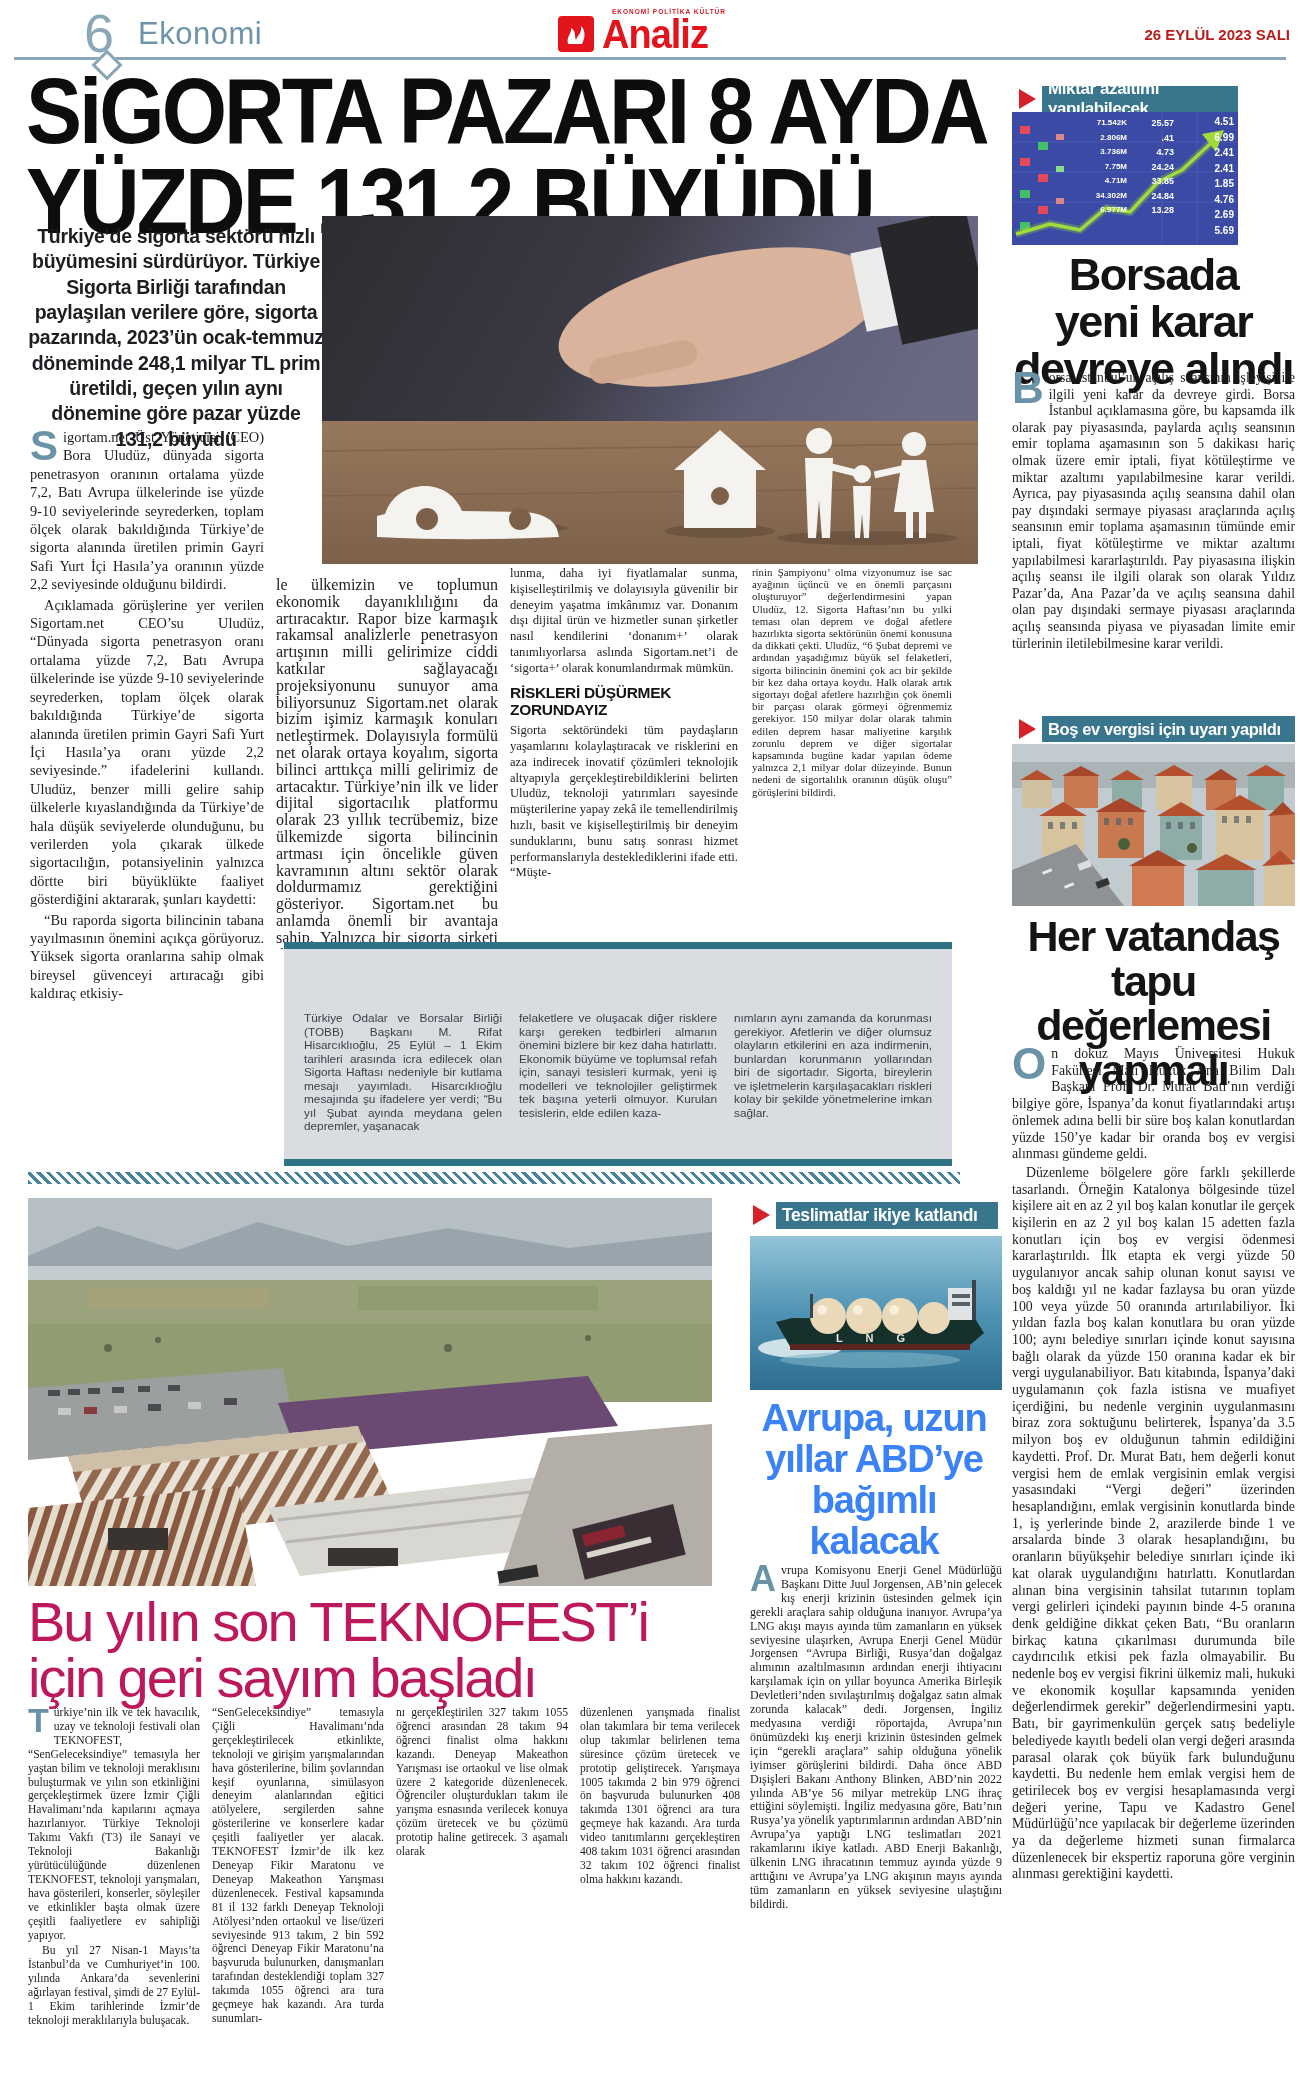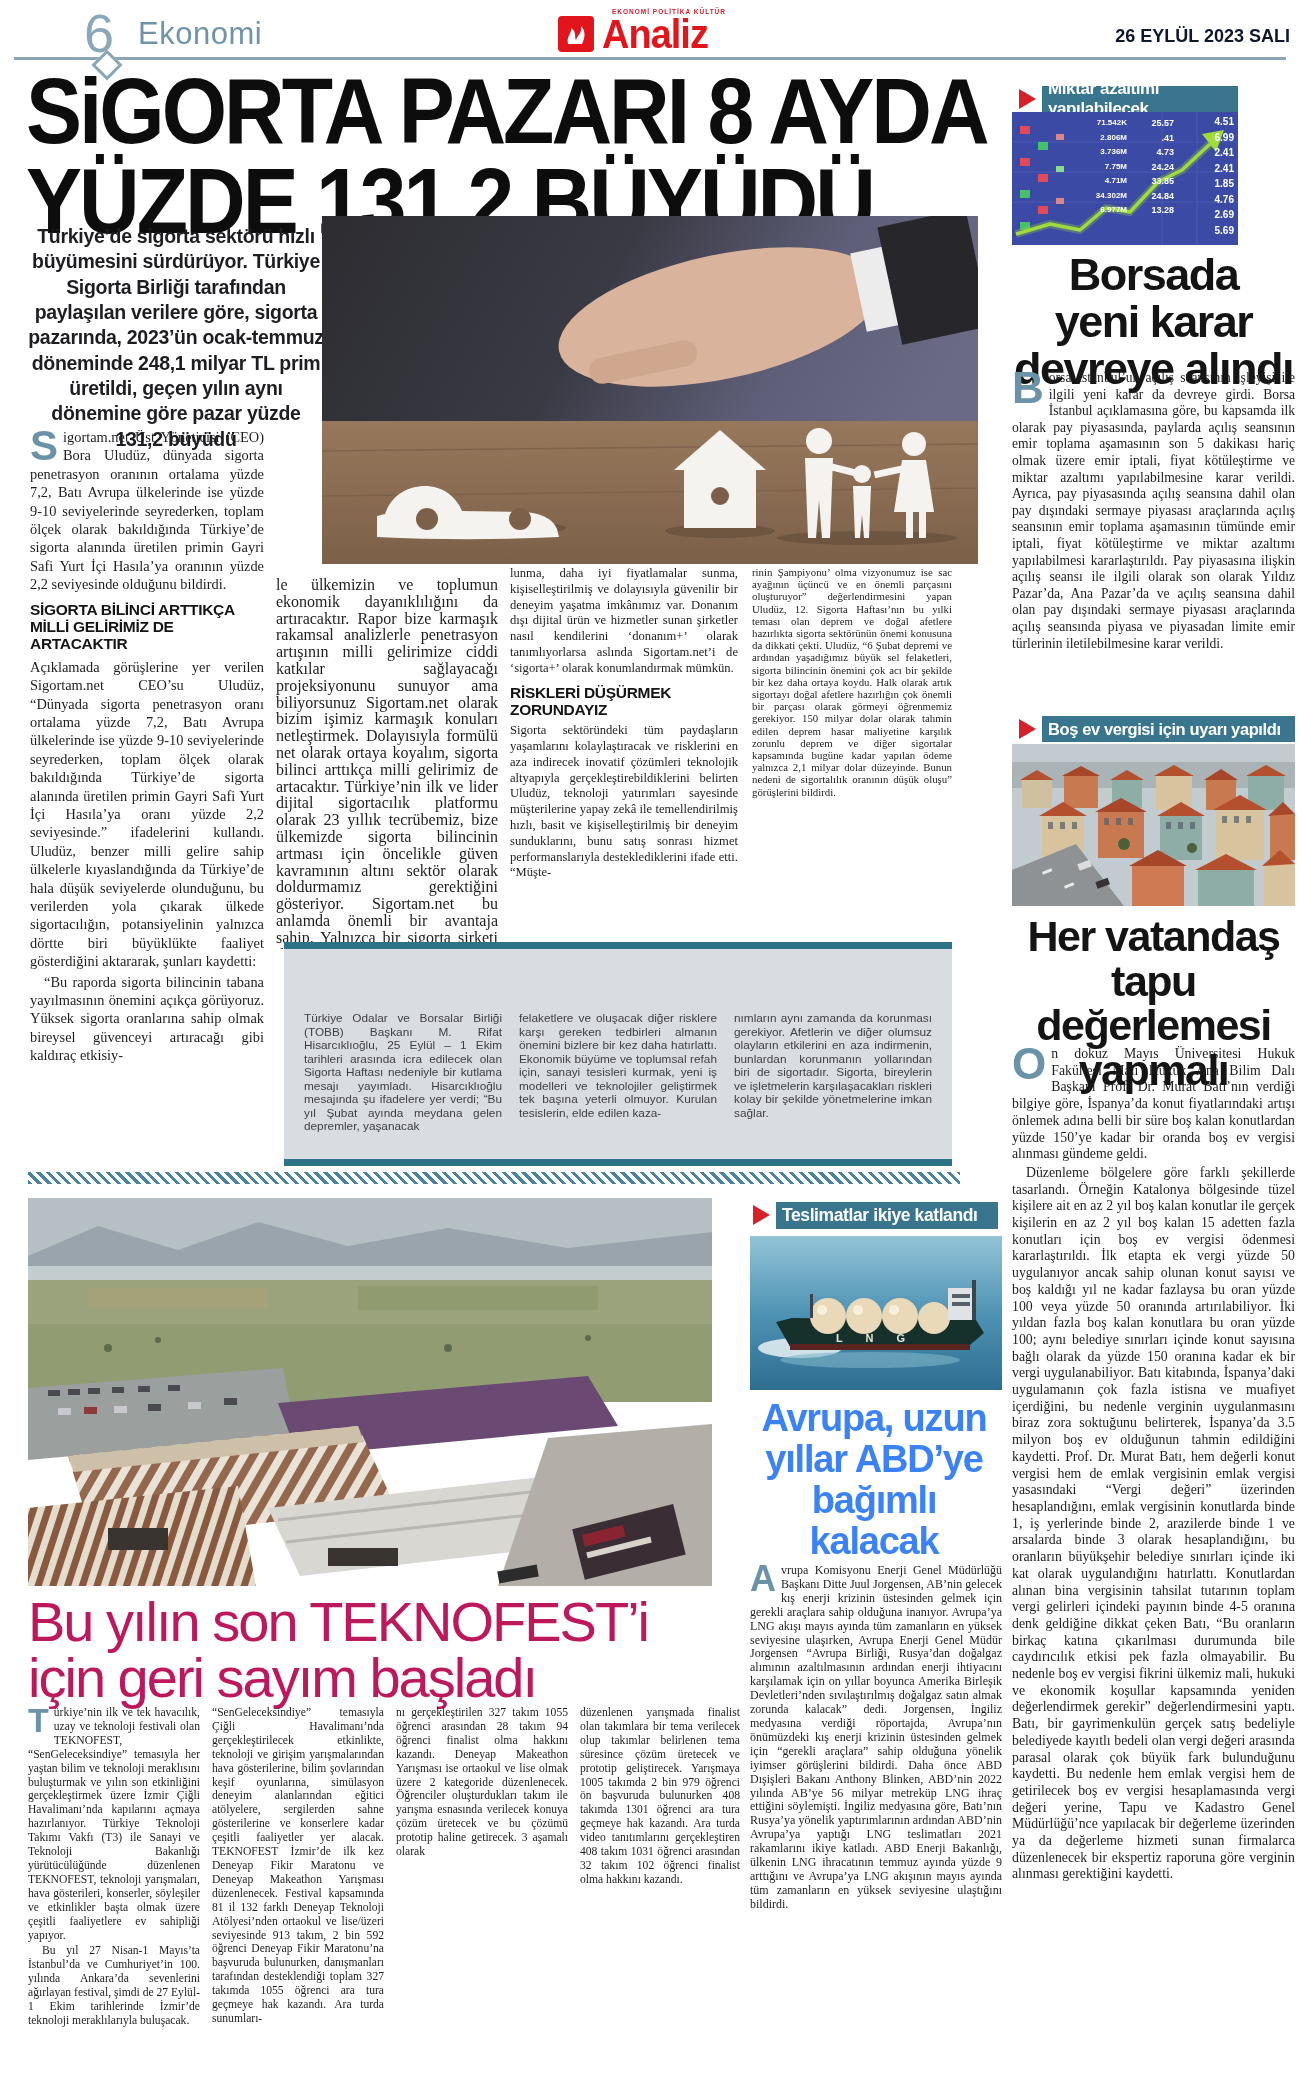--- a/index.html
+++ b/index.html
@@ -10,21 +10,21 @@
   .pre{white-space:pre-line;}
   
   .page-num{left:84px;top:2px;font-size:54px;color:#8aa7b8;font-weight:normal;}
   .section-name{left:138px;top:16px;font-size:31px;color:#6f94a8;letter-spacing:0.5px;}
   .header-rule{left:14px;top:57px;width:1272px;height:3px;background:#8aa6b6;}
   .header-notch{left:96px;top:54px;width:16px;height:16px;background:#fff;border:3px solid #8aa6b6;transform:rotate(45deg);}
   .masthead{left:558px;top:10px;width:200px;height:46px;}
   .masthead-tagline{left:604px;top:8px;width:130px;font-size:6.5px;color:#d6202a;font-weight:bold;letter-spacing:1px;text-align:center;}
   .masthead-text{left:602px;top:12px;font-size:38px;font-weight:bold;color:#e2151c;letter-spacing:-1px;transform:scaleY(1.05);transform-origin:top left;}
   .masthead-flag{left:560px;top:16px;width:36px;height:36px;}
-  .press-date{left:1060px;top:26px;width:230px;text-align:right;font-size:18px;font-weight:bold;color:#0f172a;}
+  .press-date{left:1060px;top:26px;width:230px;text-align:right;font-size:15px;font-weight:bold;color:#b91c1c;}
   
   .headline-1{left:26px;top:66px;width:960px;font-size:84px;font-weight:bold;color:#0d0d0d;
               letter-spacing:-3px;line-height:0.98;transform:scaleY(1.1);transform-origin:top left;white-space:nowrap;}
   .headline-2{left:26px;top:156px;width:960px;font-size:84px;font-weight:bold;color:#0d0d0d;
               letter-spacing:-3px;line-height:0.98;transform:scaleY(1.1);transform-origin:top left;white-space:nowrap;}
   .lead{left:26px;top:224px;width:300px;height:198px;font-size:19.5px;line-height:1.3;font-weight:bold;
         color:#1e1e22;text-align:center;letter-spacing:-0.3px;}
   .main-photo{left:322px;top:216px;width:656px;height:348px;}
   .mcol{overflow:hidden;}
   .mcol1{left:30px;top:428px;width:234px;height:738px;font-size:14.4px;line-height:18.4px;}
@@ -153,21 +153,20 @@
       <path d="M580 244 h24 l8 52 h-40 z M584 296 h7 v26 h-7 z M597 296 h7 v26 h-7 z"></path>
       <circle cx="540" cy="258" r="9"></circle>
       <path d="M531 270 h18 l-2 52 h-5 l-2 -24 l-2 24 h-5 z"></path>
       <rect x="505" y="250" width="30" height="7" transform="rotate(14 520 253)"></rect>
       <rect x="552" y="252" width="32" height="7" transform="rotate(-12 568 255)"></rect>
     </g>
   </svg>
 
   <div class="abs serif mcol mcol1">
     <p class="para"><span class="dropcap">S</span><span>igortam.net Üst Yöneticisi (CEO) Bora Uludüz, dünyada sigorta penetrasyon oranının ortalama yüzde 7,2, Batı Avrupa ülkelerinde ise yüzde 9-10 seviyelerinde seyrederken, toplam ölçek olarak bakıldığında Türkiye’de sigorta alanında üretilen primin Gayri Safi Yurt İçi Hasıla’ya oranının yüzde 2,2 seviyesinde olduğunu bildirdi.</span></p>
-    <div class="subhead">SİGORTA BİLİNCİ ARTTIKÇA MİLLİ GELİRİMİZ DE ARTACAKTIR</div>
     <p class="para">Açıklamada görüşlerine yer verilen Sigortam.net CEO’su Uludüz, “Dünyada sigorta penetrasyon oranı ortalama yüzde 7,2, Batı Avrupa ülkelerinde ise yüzde 9-10 seviyelerinde seyrederken, toplam ölçek olarak bakıldığında Türkiye’de sigorta alanında üretilen primin Gayri Safi Yurt İçi Hasıla’ya oranı yüzde 2,2 seviyesinde.” ifadelerini kullandı. Uludüz, benzer milli gelire sahip ülkelerle kıyaslandığında da Türkiye’de hala düşük seviyelerde olunduğunu, bu verilerden yola çıkarak ülkede sigortacılığın, potansiyelinin yalnızca dörtte biri büyüklükte faaliyet gösterdiğini aktararak, şunları kaydetti:</p>
     <p class="para">“Bu raporda sigorta bilincinin tabana yayılmasının önemini açıkça görüyoruz. Yüksek sigorta oranlarına sahip olmak bireysel güvenceyi artıracağı gibi kaldıraç etkisiy-</p>
   </div>
   <div class="abs serif mcol mcol2">
     <p class="para">le ülkemizin ve toplumun ekonomik dayanıklılığını da artıracaktır. Rapor bize karmaşık rakamsal analizlerle penetrasyon artışının milli gelirimize ciddi katkılar sağlayacağı projeksiyonunu sunuyor ama biliyorsunuz Sigortam.net olarak bizim işimiz karmaşık konuları netleştirmek. Dolayısıyla formülü net olarak ortaya koyalım, sigorta bilinci arttıkça milli gelirimiz de artacaktır. Türkiye’nin ilk ve lider dijital sigortacılık platformu olarak 23 yıllık tecrübemiz, bize ülkemizde sigorta bilincinin artması için öncelikle güven kavramının altını sektör olarak doldurmamız gerektiğini gösteriyor. Sigortam.net bu anlamda önemli bir avantaja sahip. Yalnızca bir sigorta şirketi değil, aynı zamanda bir teknoloji şirketi olarak müşterimiz için daha doğru ürün önerilerinde bu-</p>
   </div>
   <div class="abs serif mcol mcol3">
     <p class="para">lunma, daha iyi fiyatlamalar sunma, kişiselleştirilmiş ve dolayısıyla güvenilir bir deneyim yaşatma imkânımız var. Donanım dışı dijital ürün ve hizmetler sunan şirketler nasıl kendilerini ‘donanım+’ olarak tanımlıyorlarsa aslında Sigortam.net’i de ‘sigorta+’ olarak konumlandırmak mümkün.</p>
     <div class="subhead">RİSKLERİ DÜŞÜRMEK ZORUNDAYIZ</div>
     <p class="para">Sigorta sektöründeki tüm paydaşların yaşamlarını kolaylaştıracak ve risklerini en aza indirecek inovatif çözümleri teknolojik altyapıyla gerçekleştirebildiklerini belirten Uludüz, teknoloji yatırımları sayesinde müşterilerine yapay zekâ ile temellendirilmiş hızlı, basit ve kişiselleştirilmiş bir deneyim sunduklarını, bunu satış sonrası hizmet performanslarıyla desteklediklerini ifade etti. “Müşte-</p>

